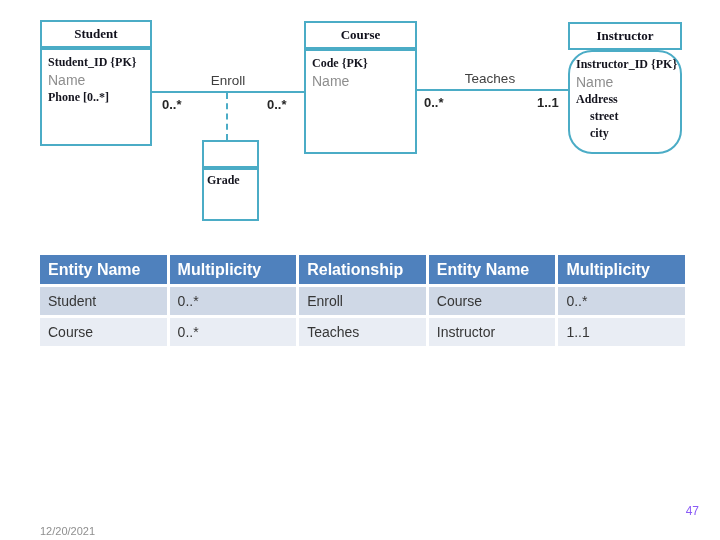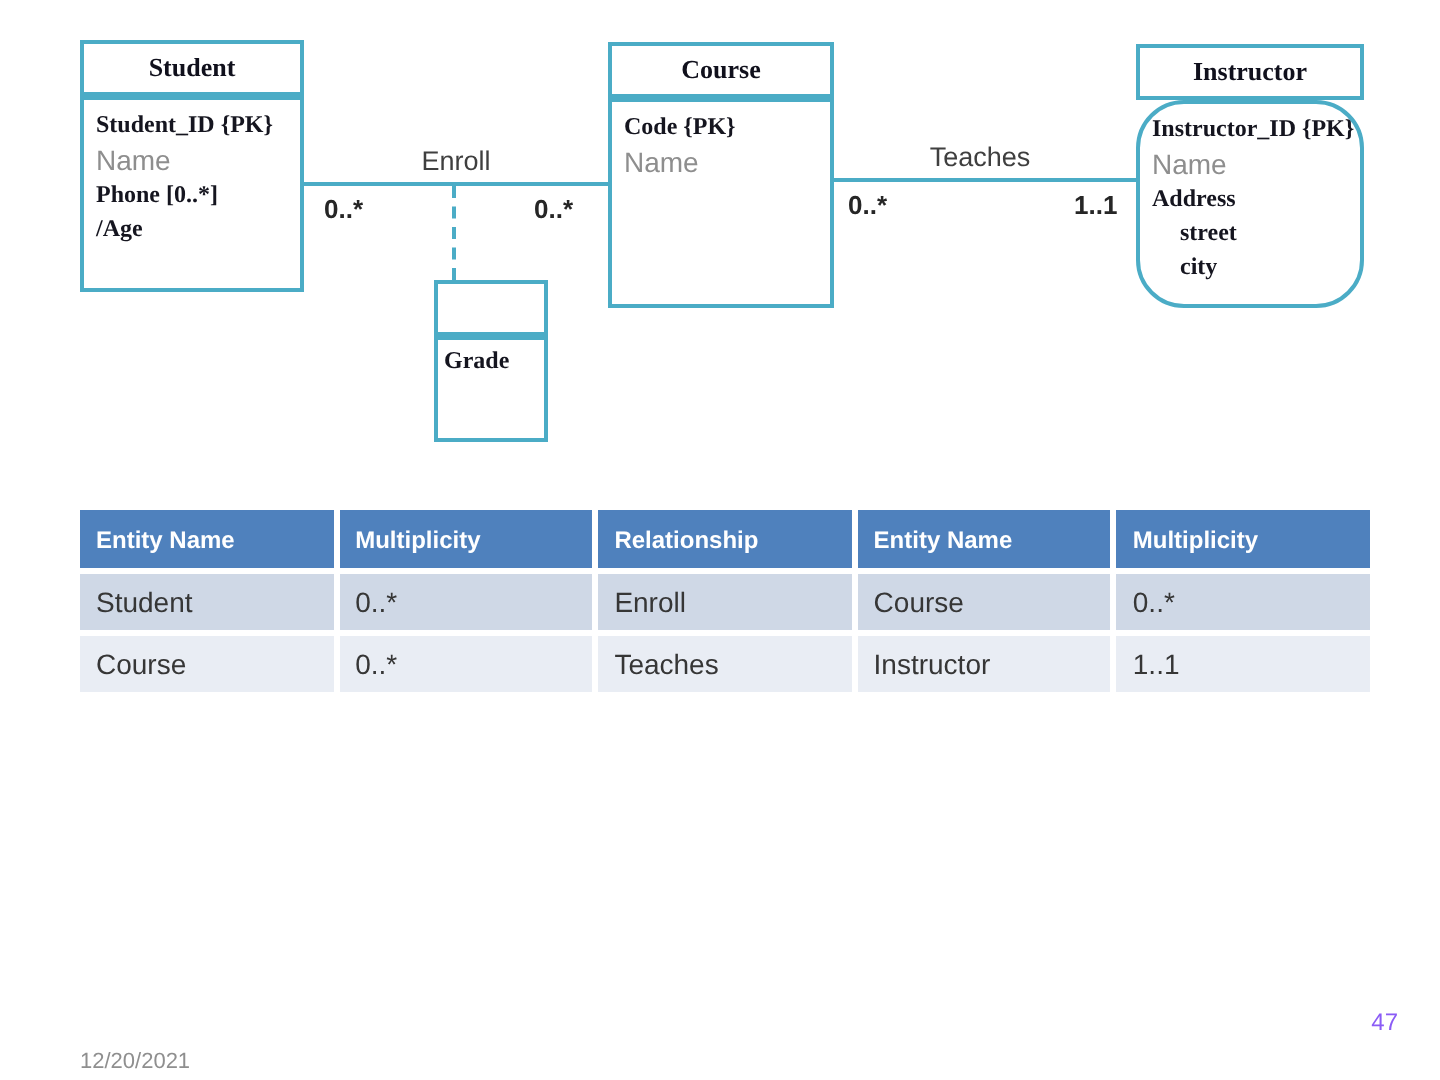--- a/index.html
+++ b/index.html
@@ -35,21 +35,21 @@
   }
   .mult{
     position:absolute;font-size:13px;font-weight:600;color:#262626;
   }
   
   .er-table{
     position:absolute;left:40px;top:255px;width:645px;
     display:grid;grid-template-columns:repeat(5,1fr);gap:3px;
   }
   .th{
-    background:#4F81BD;color:#ffffff;font-weight:bold;font-size:12px;
+    background:#4F81BD;color:#ffffff;font-weight:bold;font-size:16px;
     height:29px;display:flex;align-items:center;padding-left:8px;
   }
   .td{
     font-size:14px;color:#363636;height:28px;display:flex;align-items:center;padding-left:8px;
   }
   .row-odd{background:#CFD8E6;}
   .row-even{background:#E9EDF4;}
   
   .footer-date{position:absolute;left:40px;top:525px;font-size:11px;color:#8f8f8f;}
   .page-number{position:absolute;right:21px;top:504px;font-size:12px;color:#8b5cf6;}
@@ -70,21 +70,20 @@
   <div class="mult" style="left:267px;top:97px;">0..*</div>
   <div class="mult" style="left:424px;top:95px;">0..*</div>
   <div class="mult" style="left:537px;top:95px;">1..1</div>
 
   <div class="entity" style="left:40px;top:20px;width:112px;">
     <div class="entity-title">Student</div>
     <div class="entity-attrs" style="height:98px;">
       <div class="attr serif">Student_ID {PK}</div>
       <div class="attr gray">Name</div>
       <div class="attr serif">Phone [0..*]</div>
-      <div class="attr serif">/Age</div>
     </div>
   </div>
 
   <div class="entity" style="left:304px;top:21px;width:113px;">
     <div class="entity-title">Course</div>
     <div class="entity-attrs" style="height:105px;">
       <div class="attr serif">Code {PK}</div>
       <div class="attr gray">Name</div>
     </div>
   </div>
@@ -93,21 +92,21 @@
     <div class="entity-title">Instructor</div>
     <div class="entity-attrs" style="height:104px;border-radius:24px;">
       <div class="attr serif">Instructor_ID {PK}</div>
       <div class="attr gray">Name</div>
       <div class="attr serif">Address</div>
       <div class="attr serif indent">street</div>
       <div class="attr serif indent">city</div>
     </div>
   </div>
 
-  <div class="entity" style="left:217px;top:140px;width:57px;">
+  <div class="entity" style="left:202px;top:140px;width:57px;">
     <div class="entity-title"></div>
     <div class="entity-attrs" style="height:53px;padding-left:3px;padding-top:2px;">
       <div class="attr serif">Grade</div>
     </div>
   </div>
 
   <div class="er-table">
     <div class="th">Entity Name</div>
     <div class="th">Multiplicity</div>
     <div class="th">Relationship</div>

